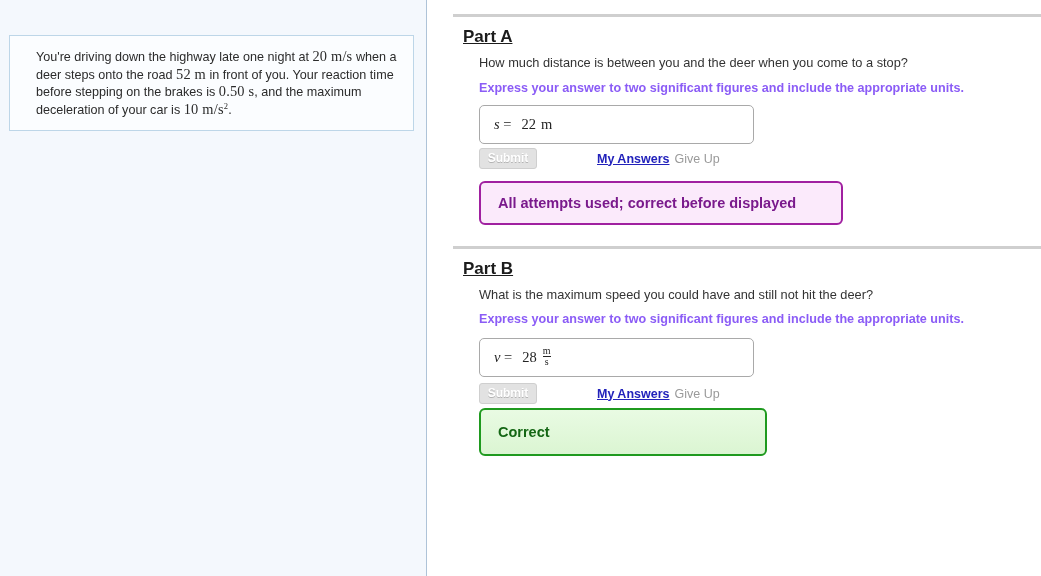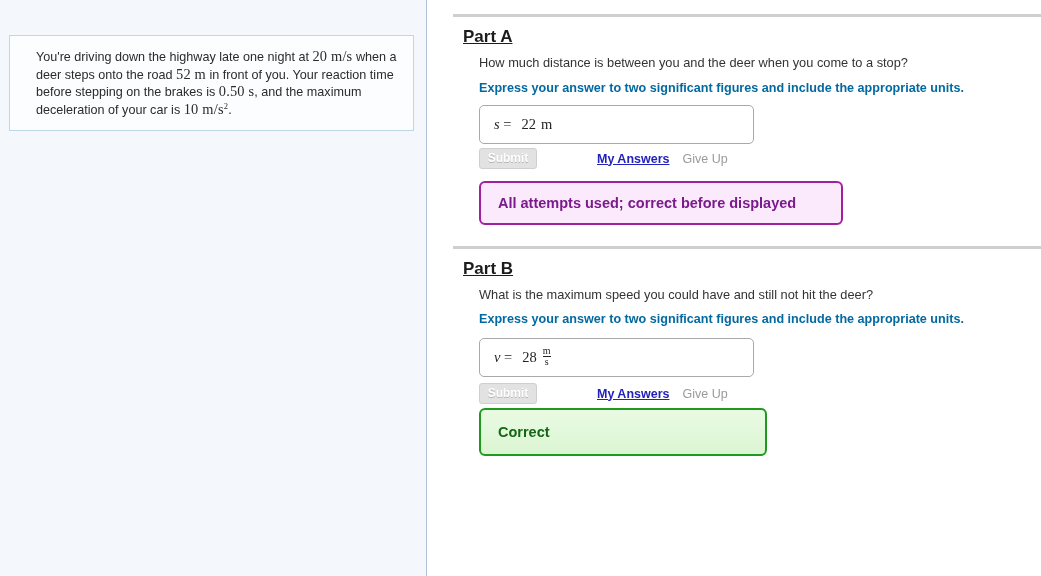--- a/index.html
+++ b/index.html
@@ -113,21 +113,21 @@
     font-size: 12.8px;
     color: #333333;
     white-space: nowrap;
   }
 
   .instruction {
     position: absolute;
     left: 52px;
     font-size: 12.6px;
     font-weight: bold;
-    color: #0369a1;
+    color: #8b5cf6;
     white-space: nowrap;
   }
 
   .answer-box {
     position: absolute;
     left: 52px;
     width: 275px;
     height: 39px;
     box-sizing: border-box;
     border: 1px solid #a9a9a9;
@@ -204,21 +204,21 @@
     margin-left: 60px;
     font-size: 12.5px;
     font-weight: bold;
     color: #2222bb;
     text-decoration: underline;
     cursor: pointer;
     text-align: right;
   }
 
   .give-up {
-    margin-left: 13px;
+    margin-left: 5px;
     font-size: 12.5px;
     color: #9a9a9a;
   }
 
   .feedback {
     position: absolute;
     left: 52px;
     box-sizing: border-box;
     border-radius: 6px;
     display: flex;

